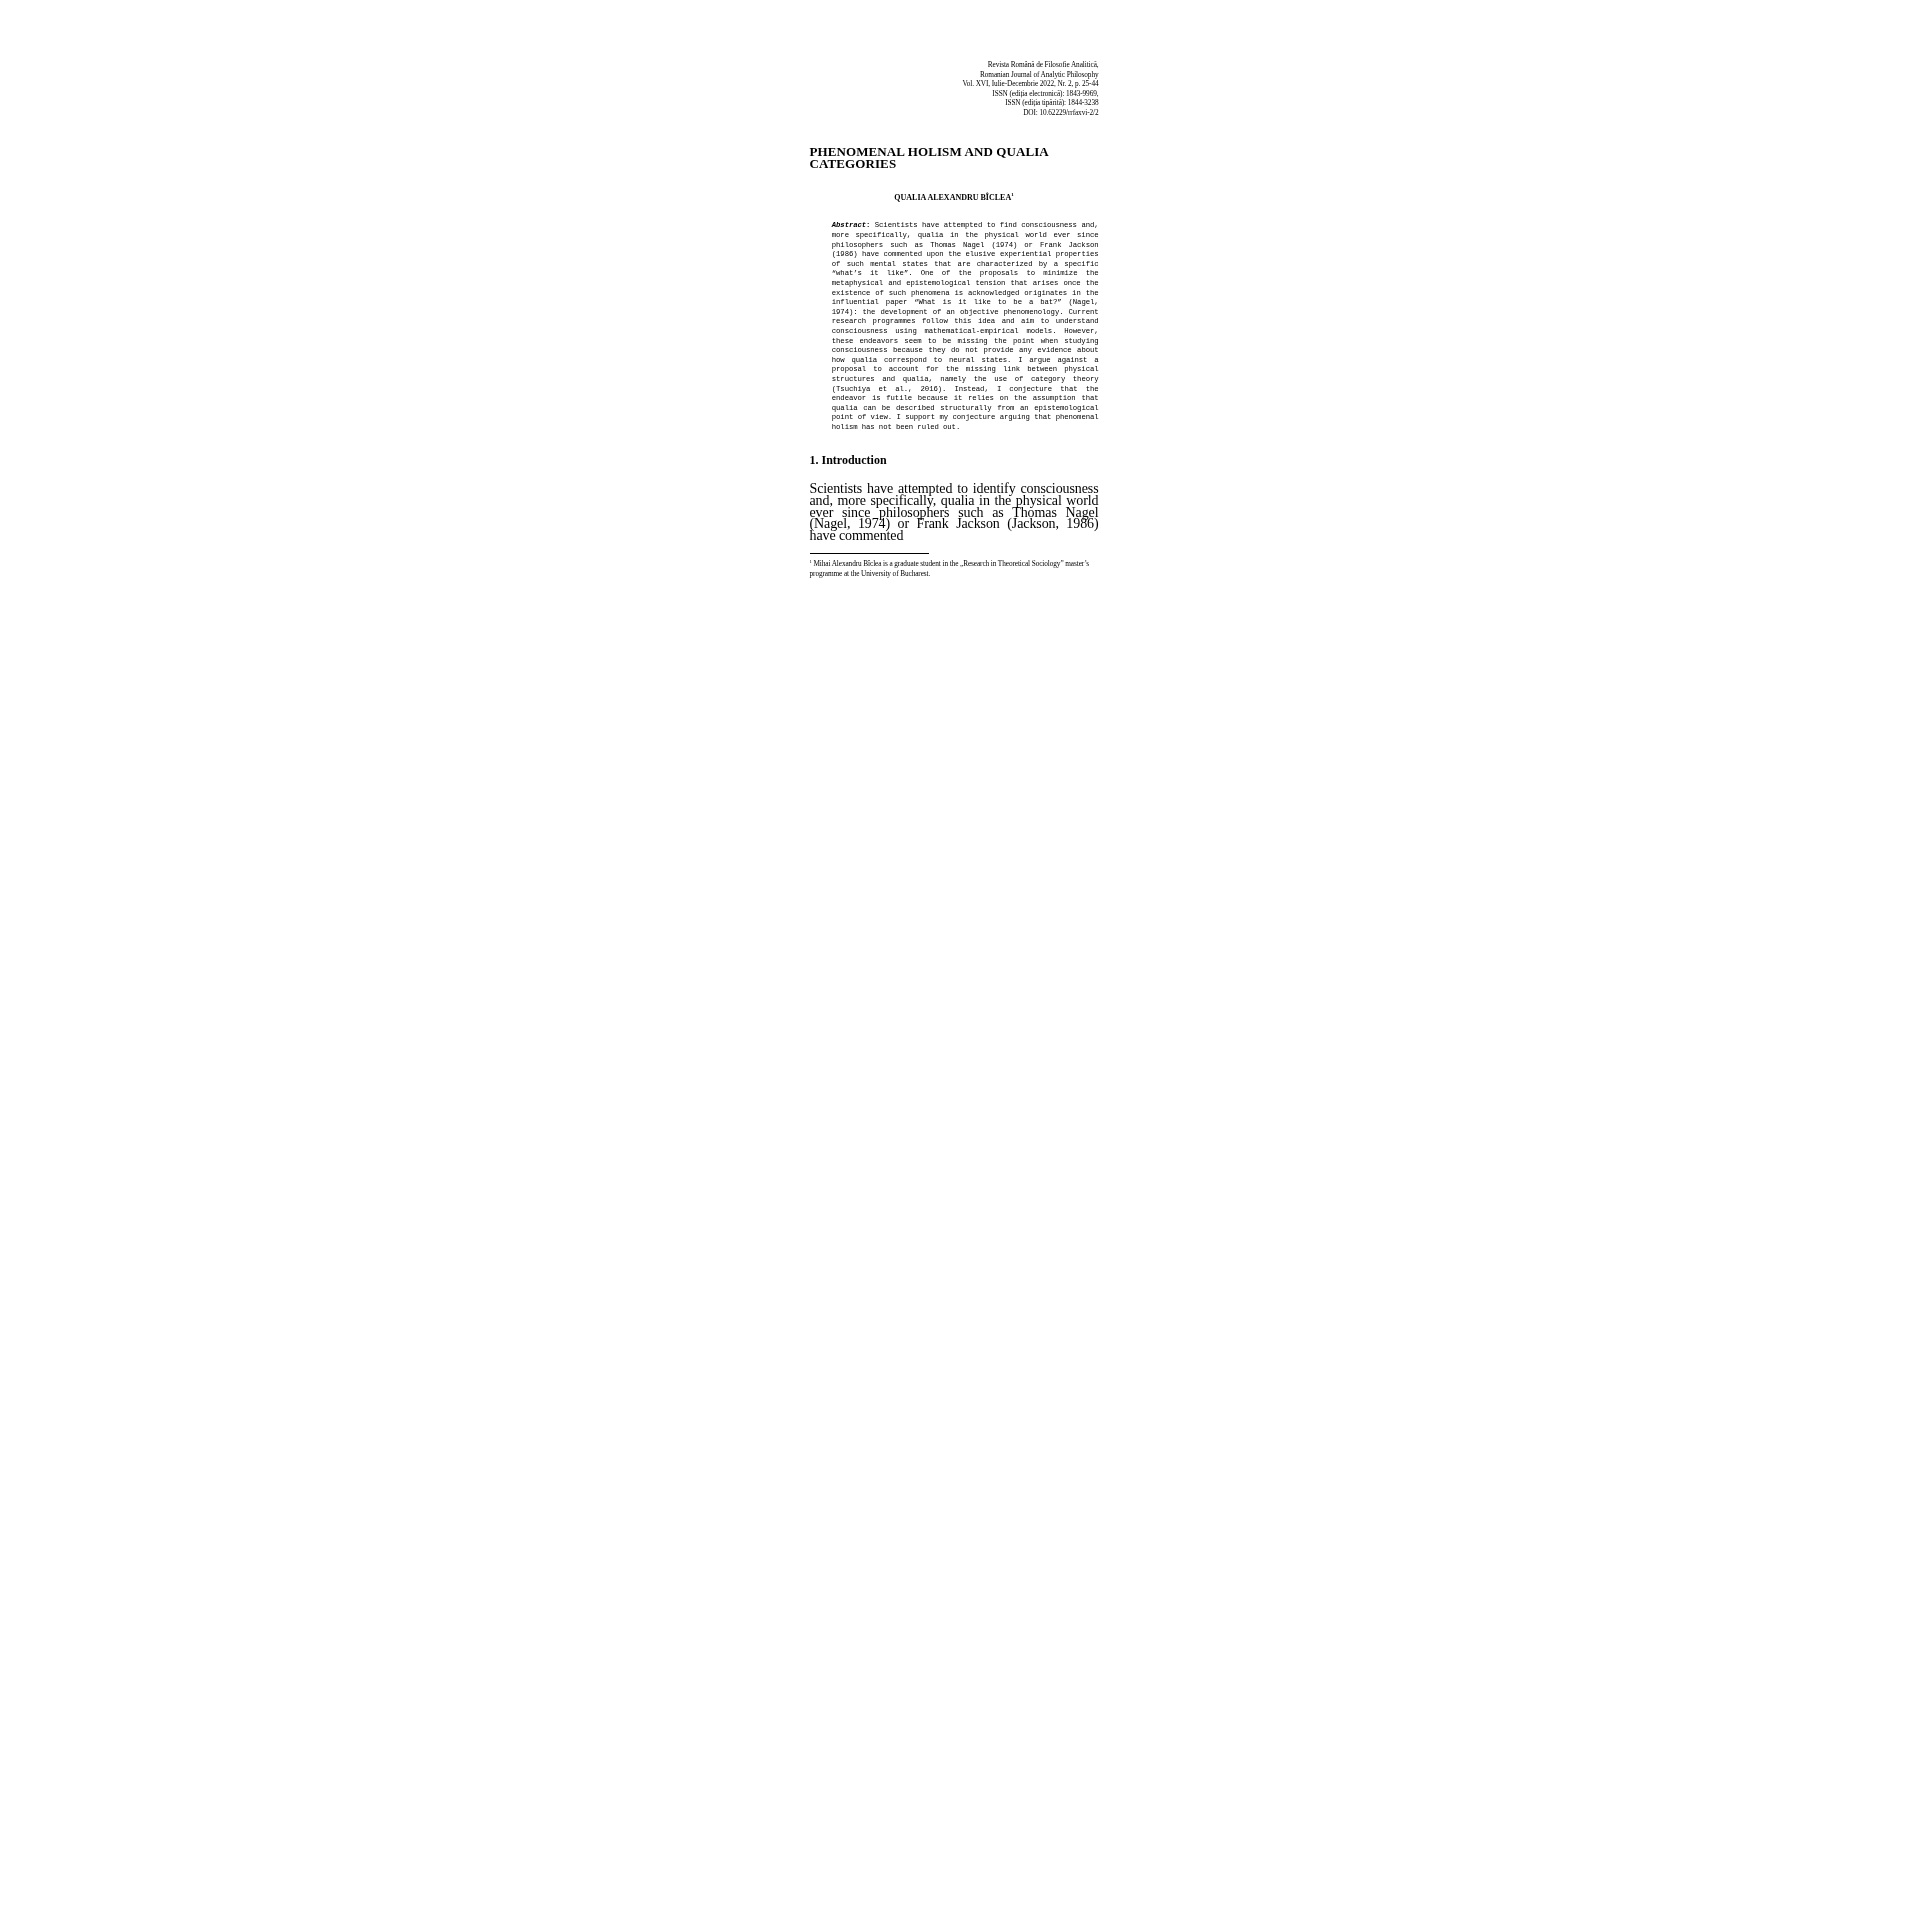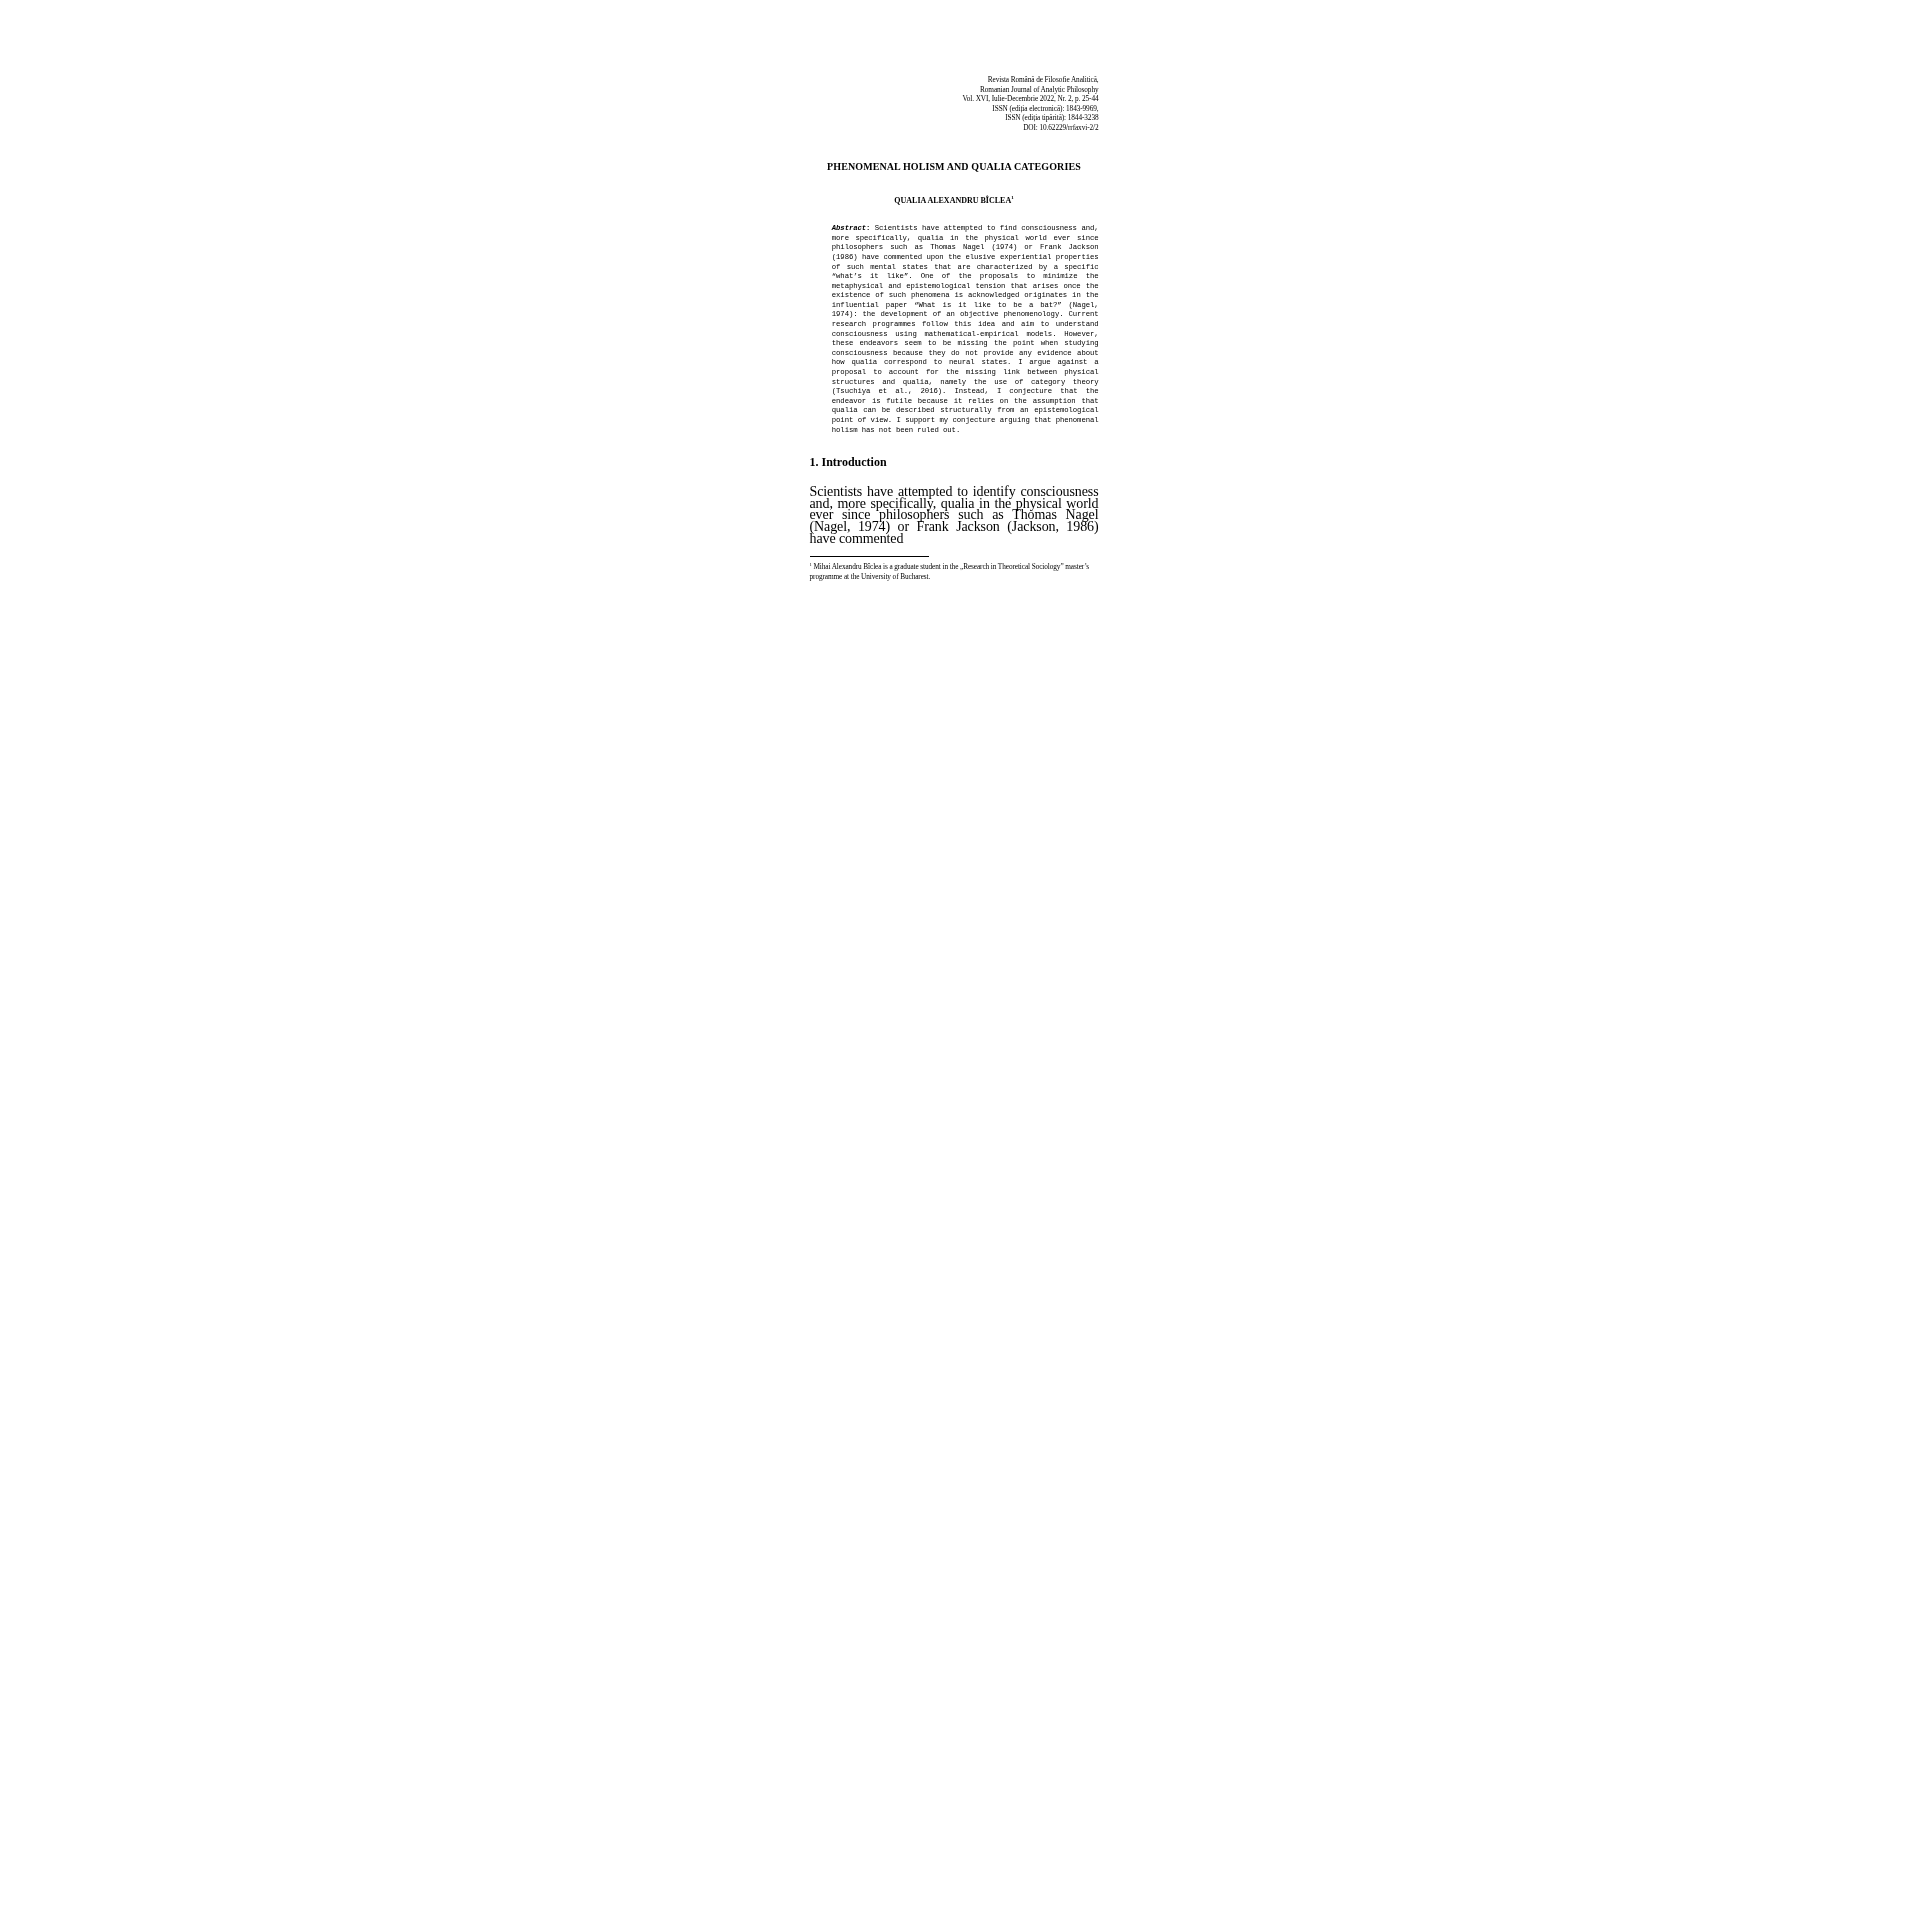--- a/index.html
+++ b/index.html
@@ -16,31 +16,31 @@
     background: #ffffff;
     color: #000000;
     font-family: "Liberation Serif", "DejaVu Serif", serif;
     overflow: hidden;
   }
   .content {
     margin-left: 93px;
     margin-right: 96px; 
   }
   .journal-header {
-    padding-top: 75px;
+    padding-top: 60px;
     text-align: right;
     font-size: 7.3px;
     line-height: 9.6px;
     letter-spacing: -0.1px;
   }
   .paper-title {
     margin-top: 28.5px;
-    text-align: center;
+    text-align: left;
     font-weight: bold;
-    font-size: 10px;
+    font-size: 13px;
     line-height: 12.3px;
     letter-spacing: 0.1px;
   }
   .paper-author {
     margin-top: 22.3px;
     text-align: center;
     font-weight: bold;
     font-size: 8px;
     line-height: 10.8px;
   }

